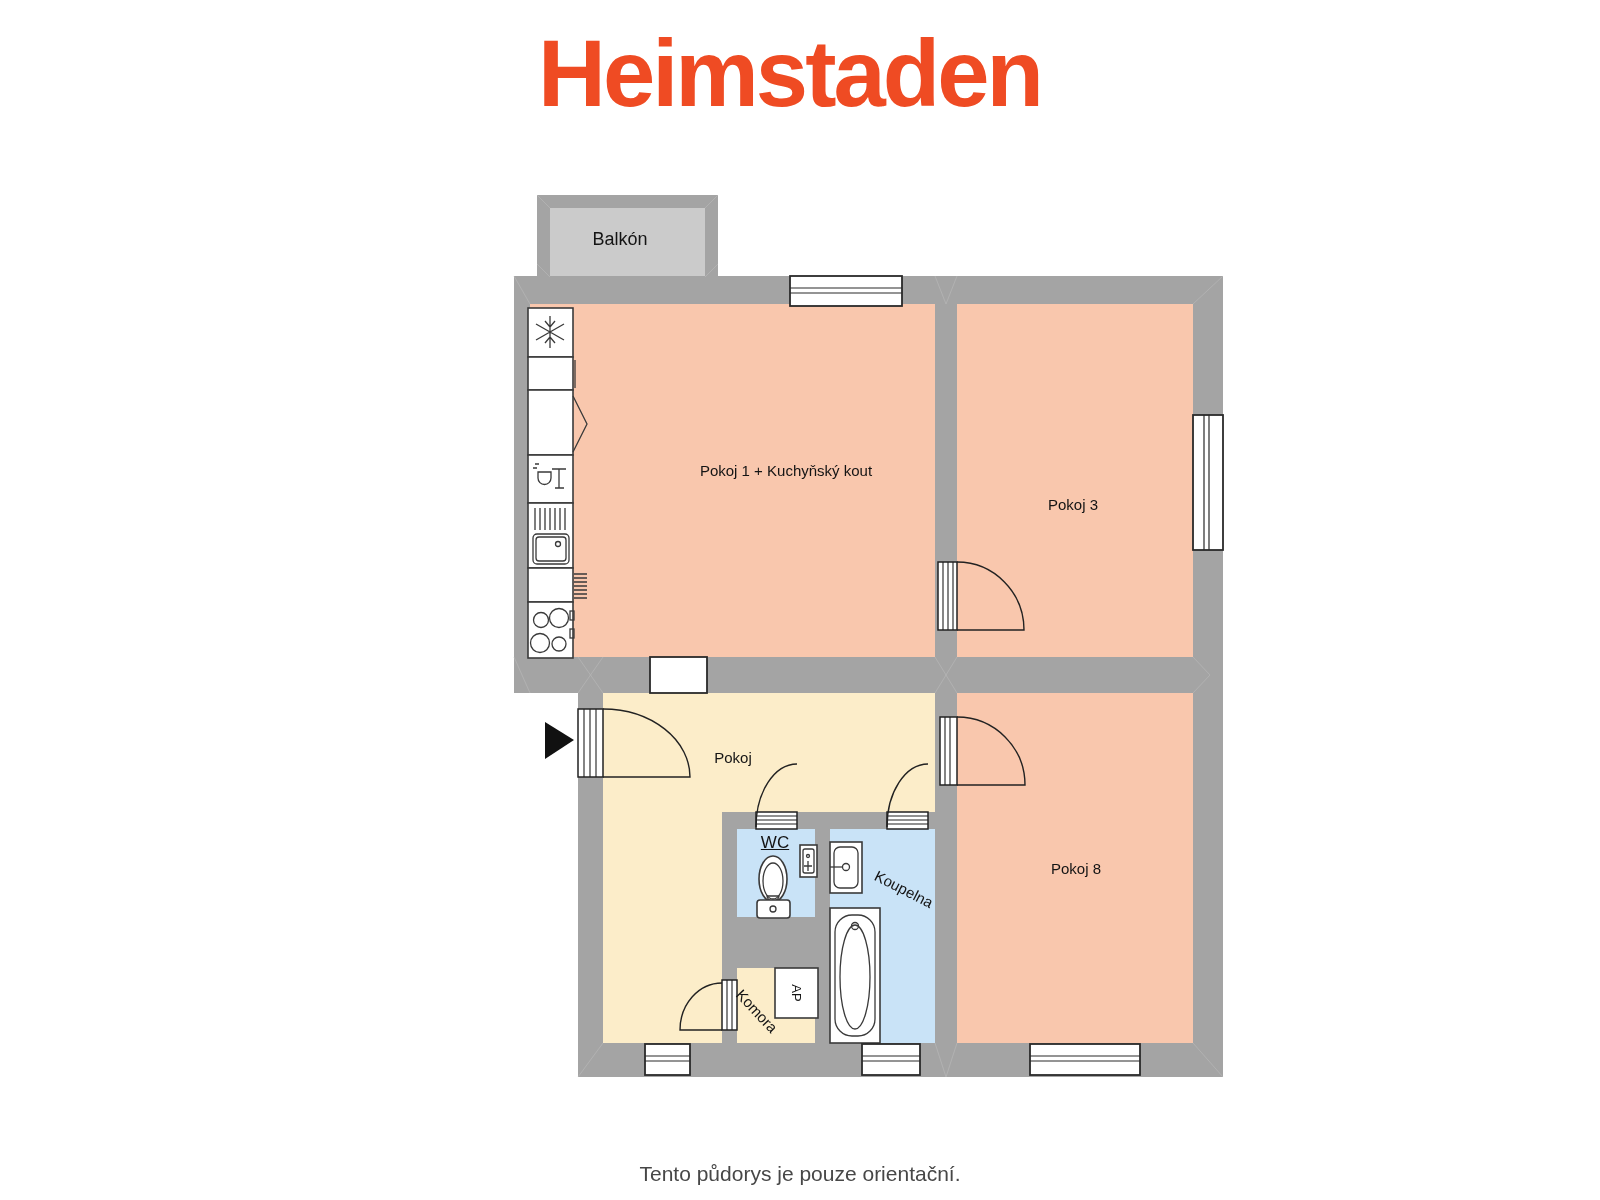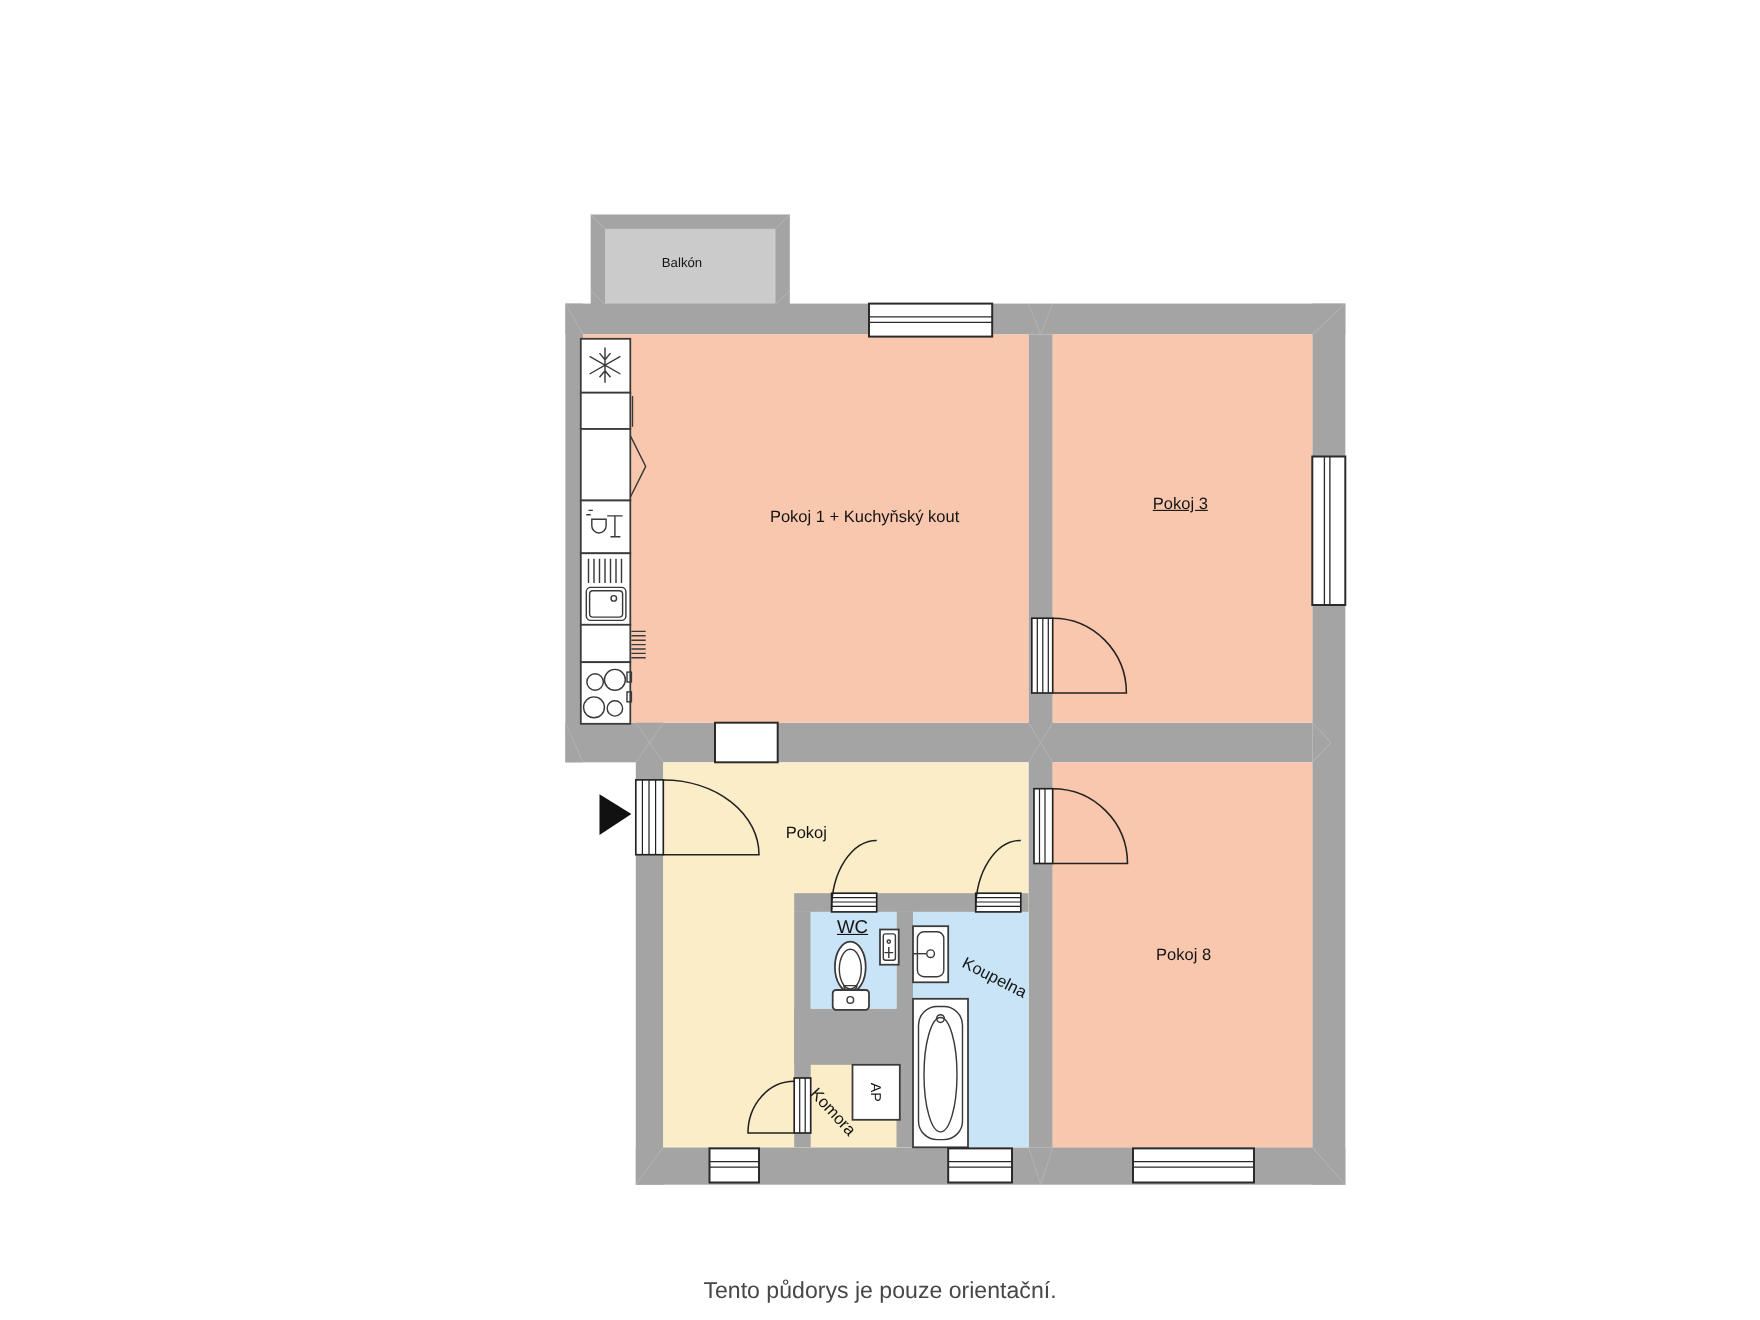--- a/index.html
+++ b/index.html
@@ -15,35 +15,36 @@
   .fx2{fill:none;stroke:var(--outline);stroke-width:1.3;}
   .win{fill:#fff;stroke:#2a2a2a;stroke-width:1.8;}
   .winl{fill:none;stroke:#2a2a2a;stroke-width:1.2;}
   .door{fill:#fff;stroke:#222;stroke-width:1.5;}
   .doorl{fill:none;stroke:#222;stroke-width:1.1;}
   .arc{fill:none;stroke:#222;stroke-width:1.4;}
   .seam{fill:none;stroke:var(--seam);stroke-width:1;opacity:.65;}
   .blk{fill:#111;}
   .lbl{position:absolute;transform:translate(-50%,-50%);font-size:15px;color:var(--label);
        white-space:nowrap;}
-  .lbl.small{font-size:12px;}
+  .lbl.small{font-size:18px;}
   .lbl.wc{font-size:17px;text-decoration:underline;}
   .lbl.ap{font-size:13px;transform:translate(-50%,-50%) rotate(90deg);}
   .lbl.bath{transform:translate(-50%,-50%) rotate(27deg);}
   .lbl.pantry{transform:translate(-50%,-50%) rotate(47deg);}
   .logo{position:absolute;left:538px;top:22px;font-size:94px;font-weight:bold;
         letter-spacing:-3px;color:var(--logo);line-height:1.1;}
   .caption{position:absolute;left:0;top:1162px;width:100%;text-align:center;
            font-size:21px;color:var(--caption);}
 </style>
 </head>
 <body>
 
 <div class="canvas">
 
+  <div class="logo">Heimstaden</div>
 
   <svg class="plan-svg" width="1600" height="1200" viewBox="0 0 1600 1200">
 
     <g>
       <rect class="wall" x="537" y="195" width="181" height="82"></rect>
       <rect class="balcony-floor" x="550" y="208" width="155" height="69"></rect>
     </g>
 
     <g>
       <rect class="wall" x="514" y="276" width="709" height="28"></rect>
@@ -206,21 +207,21 @@
     </g>
     <g>
       <rect class="door" x="722" y="980" width="15" height="50"></rect>
       <path class="doorl" d="M727,980 V1030 M732,980 V1030"></path>
       <path class="arc" d="M722,983 A42,47 0 0 0 680,1030 L722,1030"></path>
     </g>
   </svg>
 
   <div class="lbl small" style="left:620px;top:239px;">Balkón</div>
   <div class="lbl" style="left:750px;top:470px;margin-left:36px;">Pokoj 1 + Kuchyňský kout</div>
-  <div class="lbl" style="left:1073px;top:458px;text-decoration:underline;">Pokoj 3</div>
+  <div class="lbl" style="left:1073px;top:504px;">Pokoj 3</div>
   <div class="lbl" style="left:733px;top:757px;">Pokoj</div>
   <div class="lbl wc" style="left:775px;top:843px;">WC</div>
   <div class="lbl bath" style="left:904px;top:889px;">Koupelna</div>
   <div class="lbl" style="left:1076px;top:868px;">Pokoj 8</div>
   <div class="lbl pantry" style="left:757px;top:1011px;">Komora</div>
   <div class="lbl ap" style="left:796px;top:993px;">AP</div>
 
   <div class="caption">Tento půdorys je pouze orientační.</div>
 </div>
 

